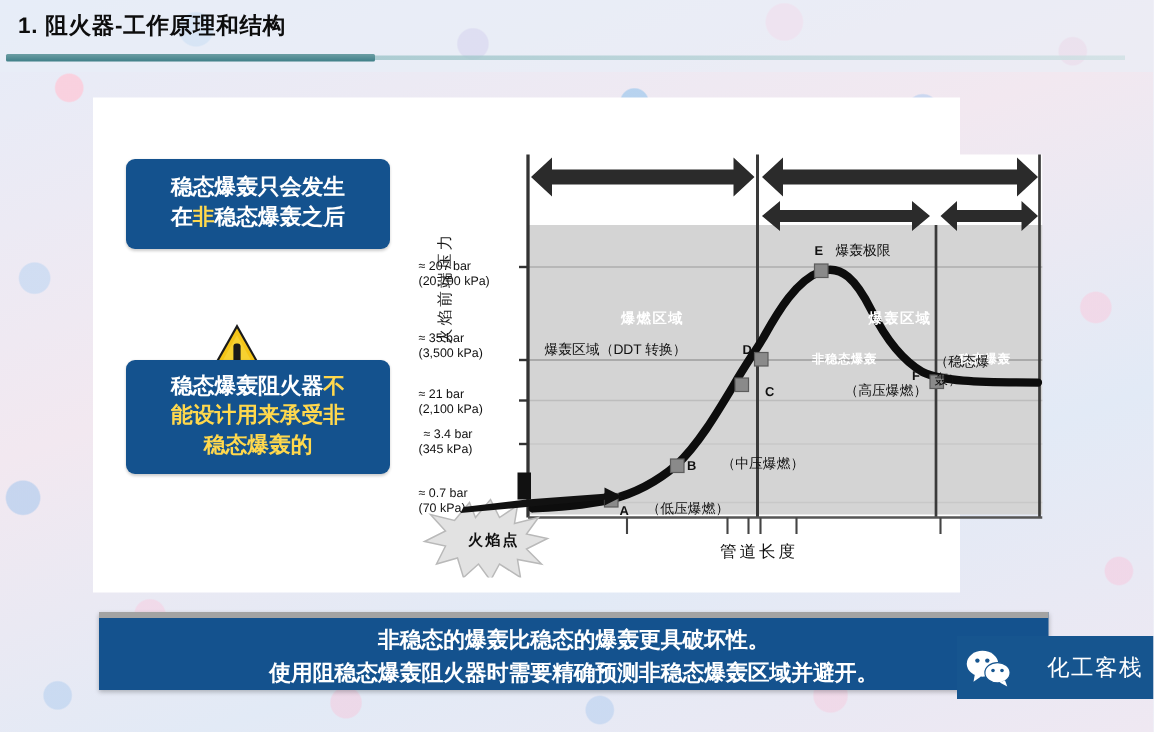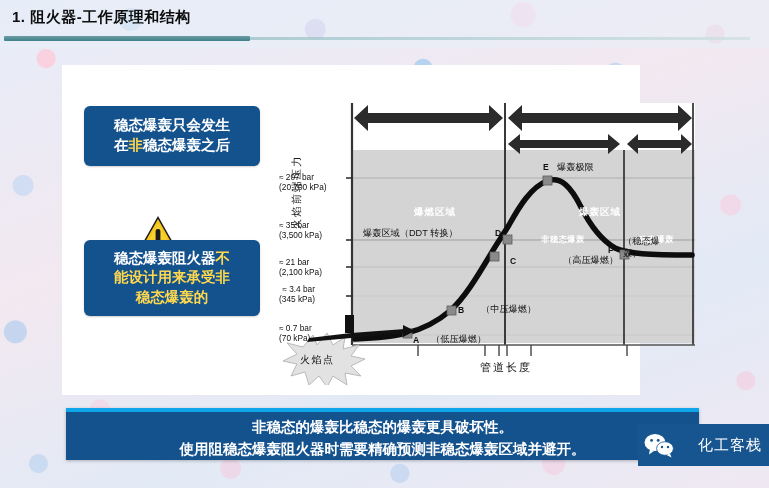--- a/index.html
+++ b/index.html
@@ -128,29 +128,29 @@
   .arrowlbl.small { font-size:8.2px; letter-spacing:.5px; }
 
   
   .ann {
     position:absolute; font-size:9.2px; color:#111; white-space:nowrap;
   }
   .ann.pt { font-size:8.6px; font-weight:bold; }
 
   
   #flame-label {
-    position:absolute; font-size:10px; font-weight:normal; color:#111;
-    letter-spacing:1.5px; white-space:nowrap;
+    position:absolute; font-size:10px; font-weight:bold; color:#111;
+    letter-spacing:1.5px; white-space:nowrap;margin-left:12px;
   }
 
   
   #banner {
     position:absolute; left:66px; top:408px; width:633px; height:52px;
     background:#14528e;
-    border-top:4px solid #0ea5e9;
+    border-top:4px solid #a3a3a3;
     color:#ffffff;
     font-weight:bold; font-size:14.5px; line-height:1.5;
     text-align:center;
     padding-top:5px;
     box-shadow:0 1px 3px rgba(0,0,0,.25);
   }
 
   
   #wechat-tag {
     position:absolute; left:638px; top:424px; width:131px; height:42px;

